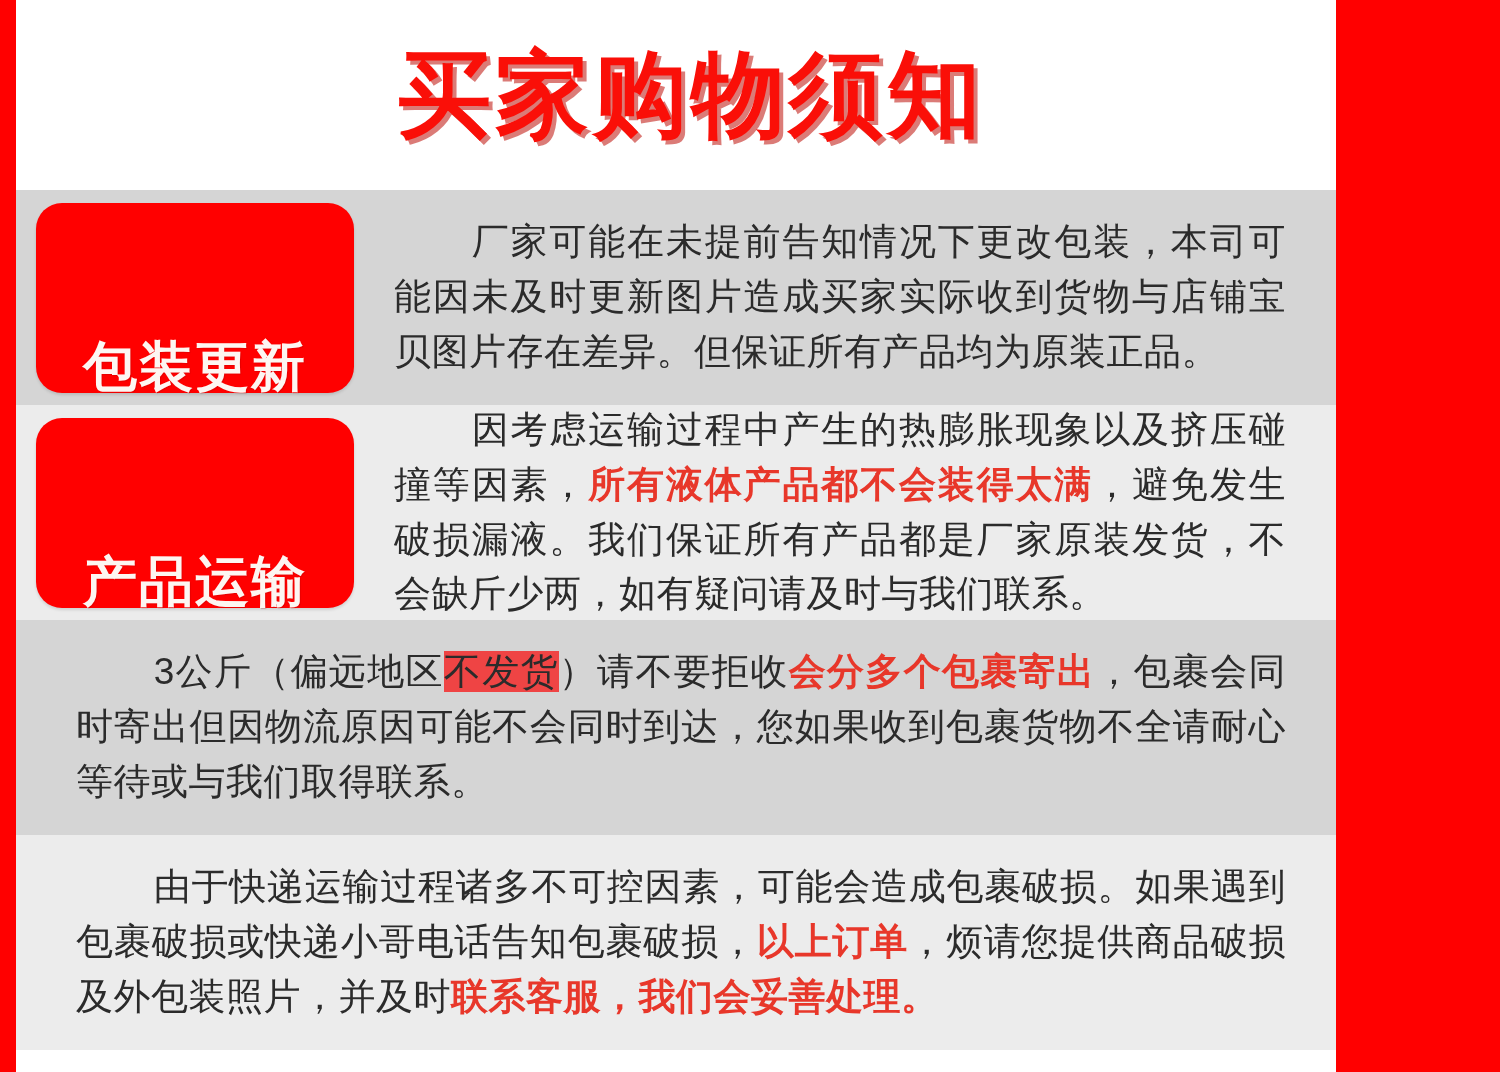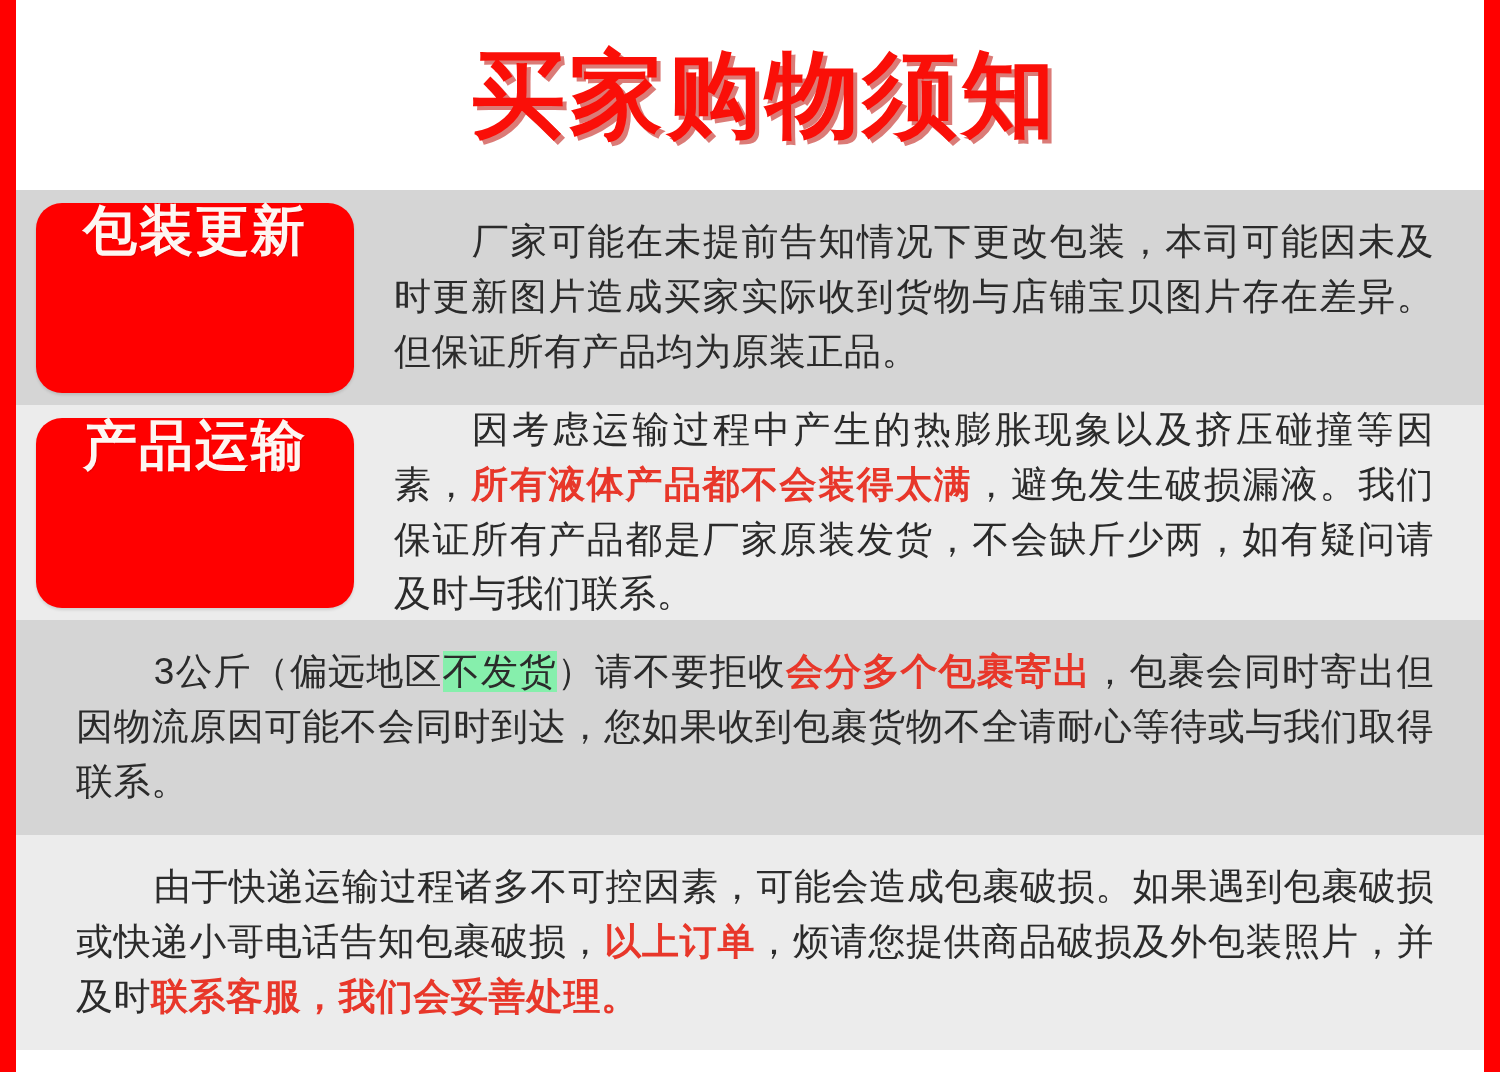--- a/index.html
+++ b/index.html
@@ -11,21 +11,21 @@
     height: 1072px;
     background: #ff0000;
     font-family: "Liberation Sans", "DejaVu Sans", sans-serif;
     overflow: hidden;
   }
 
   .page {
     position: absolute;
     left: 16px;
     top: 0px;
-    width: 1468px;
+    width: 1320px;
     height: 1060px;
     background: #ffffff;
     box-sizing: border-box;
   }
 
   
   .title-band {
     height: 190px;
     background: #ffffff;
     display: flex;
@@ -58,21 +58,21 @@
   .row.dark  { background: #d5d5d5; }
   .row.light { background: #ececec; }
 
   .label-card {
     flex: 0 0 auto;
     width: 318px;
     height: 190px;
     background: #ff0000;
     border-radius: 26px;
     display: flex;
-    align-items: flex-start;
+    align-items: flex-end;
     justify-content: center;
     box-shadow: 0 2px 3px rgba(0,0,0,0.12);
   }
   .label-text {
     color: #fdf6f2;
     font-size: 54px;
     font-weight: bold;
     letter-spacing: 2px;
     line-height: 1;
     white-space: nowrap;
@@ -93,21 +93,21 @@
     text-indent: 2.1em;
     font-weight: 500;
     margin: 16px;
     letter-spacing: 0.5px;
   }
   .para .hl-red {
     color: #e8372a;
     font-weight: bold;
   }
   .para .hl-white {
-    background: #86efac;
+    background: #ef4444;
   }
 
   
   .bottom-strip {
     height: 30px;
     background: #ffffff;
   }
 </style>
 </head>
 <body>

